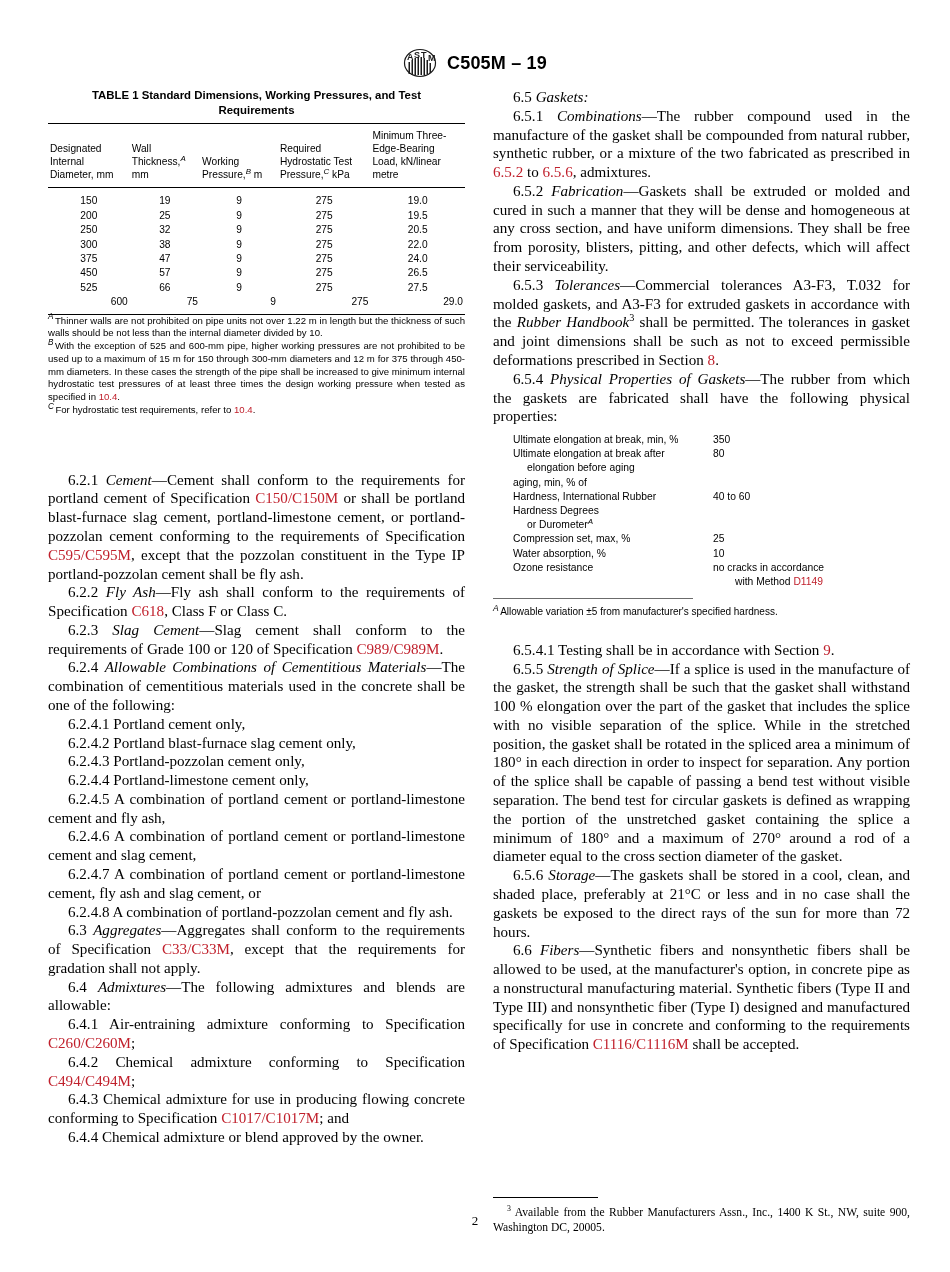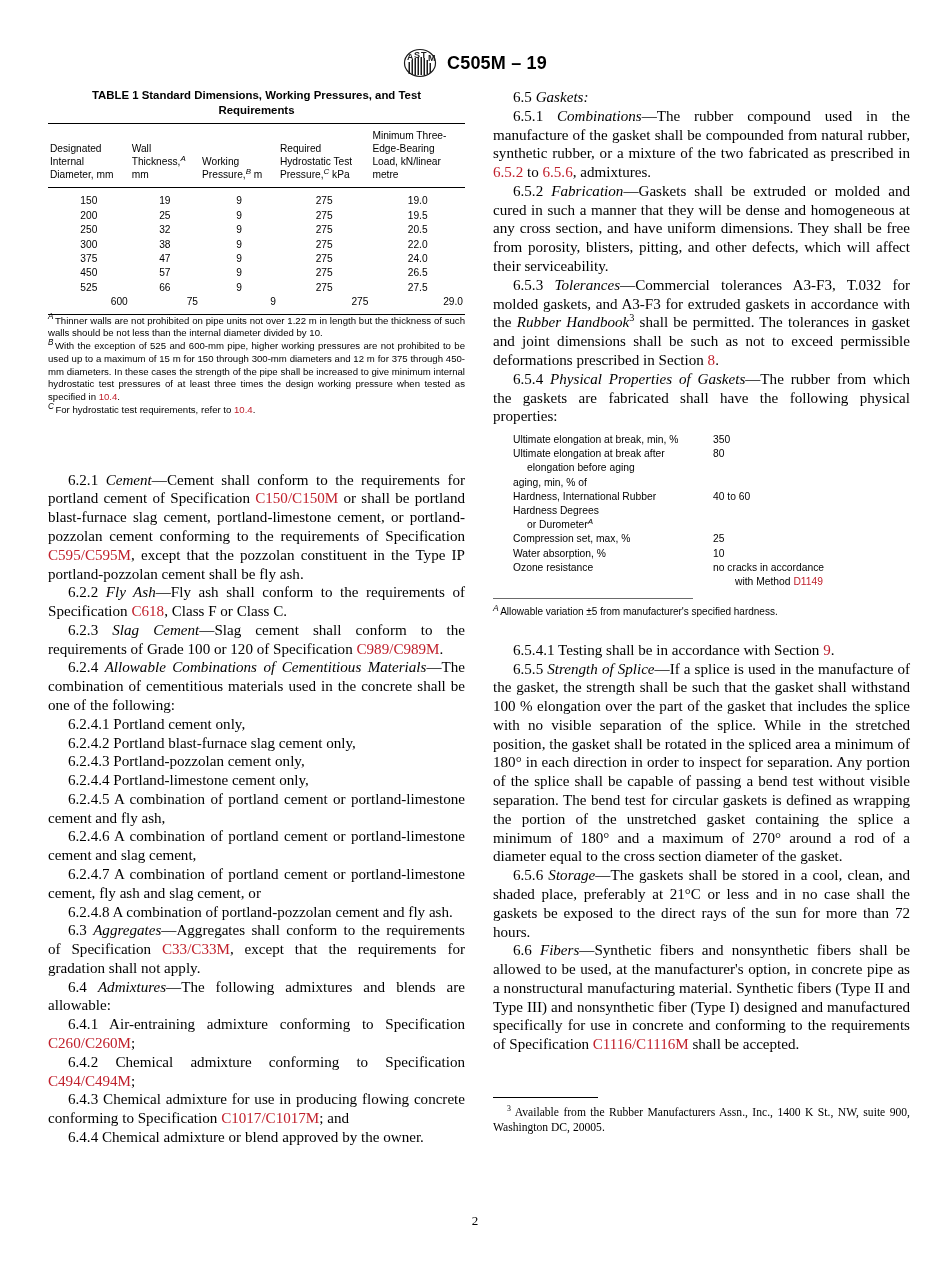--- a/index.html
+++ b/index.html
@@ -168,21 +168,21 @@
   .footnote-serif {
     font-size: 11.6px;
     line-height: 1.3;
     text-align: justify;
   }
   .footnote-serif p { margin: 0; text-indent: 14px; }
 
   .bottom-footnote {
     position: absolute;
     left: 493px;
-    top: 1097px;
+    top: 1197px;
     width: 417px;
   }
 
   .page-number {
     position: absolute;
     top: 1213px;
     left: 0;
     width: 950px;
     text-align: center;
     font-size: 13px;

